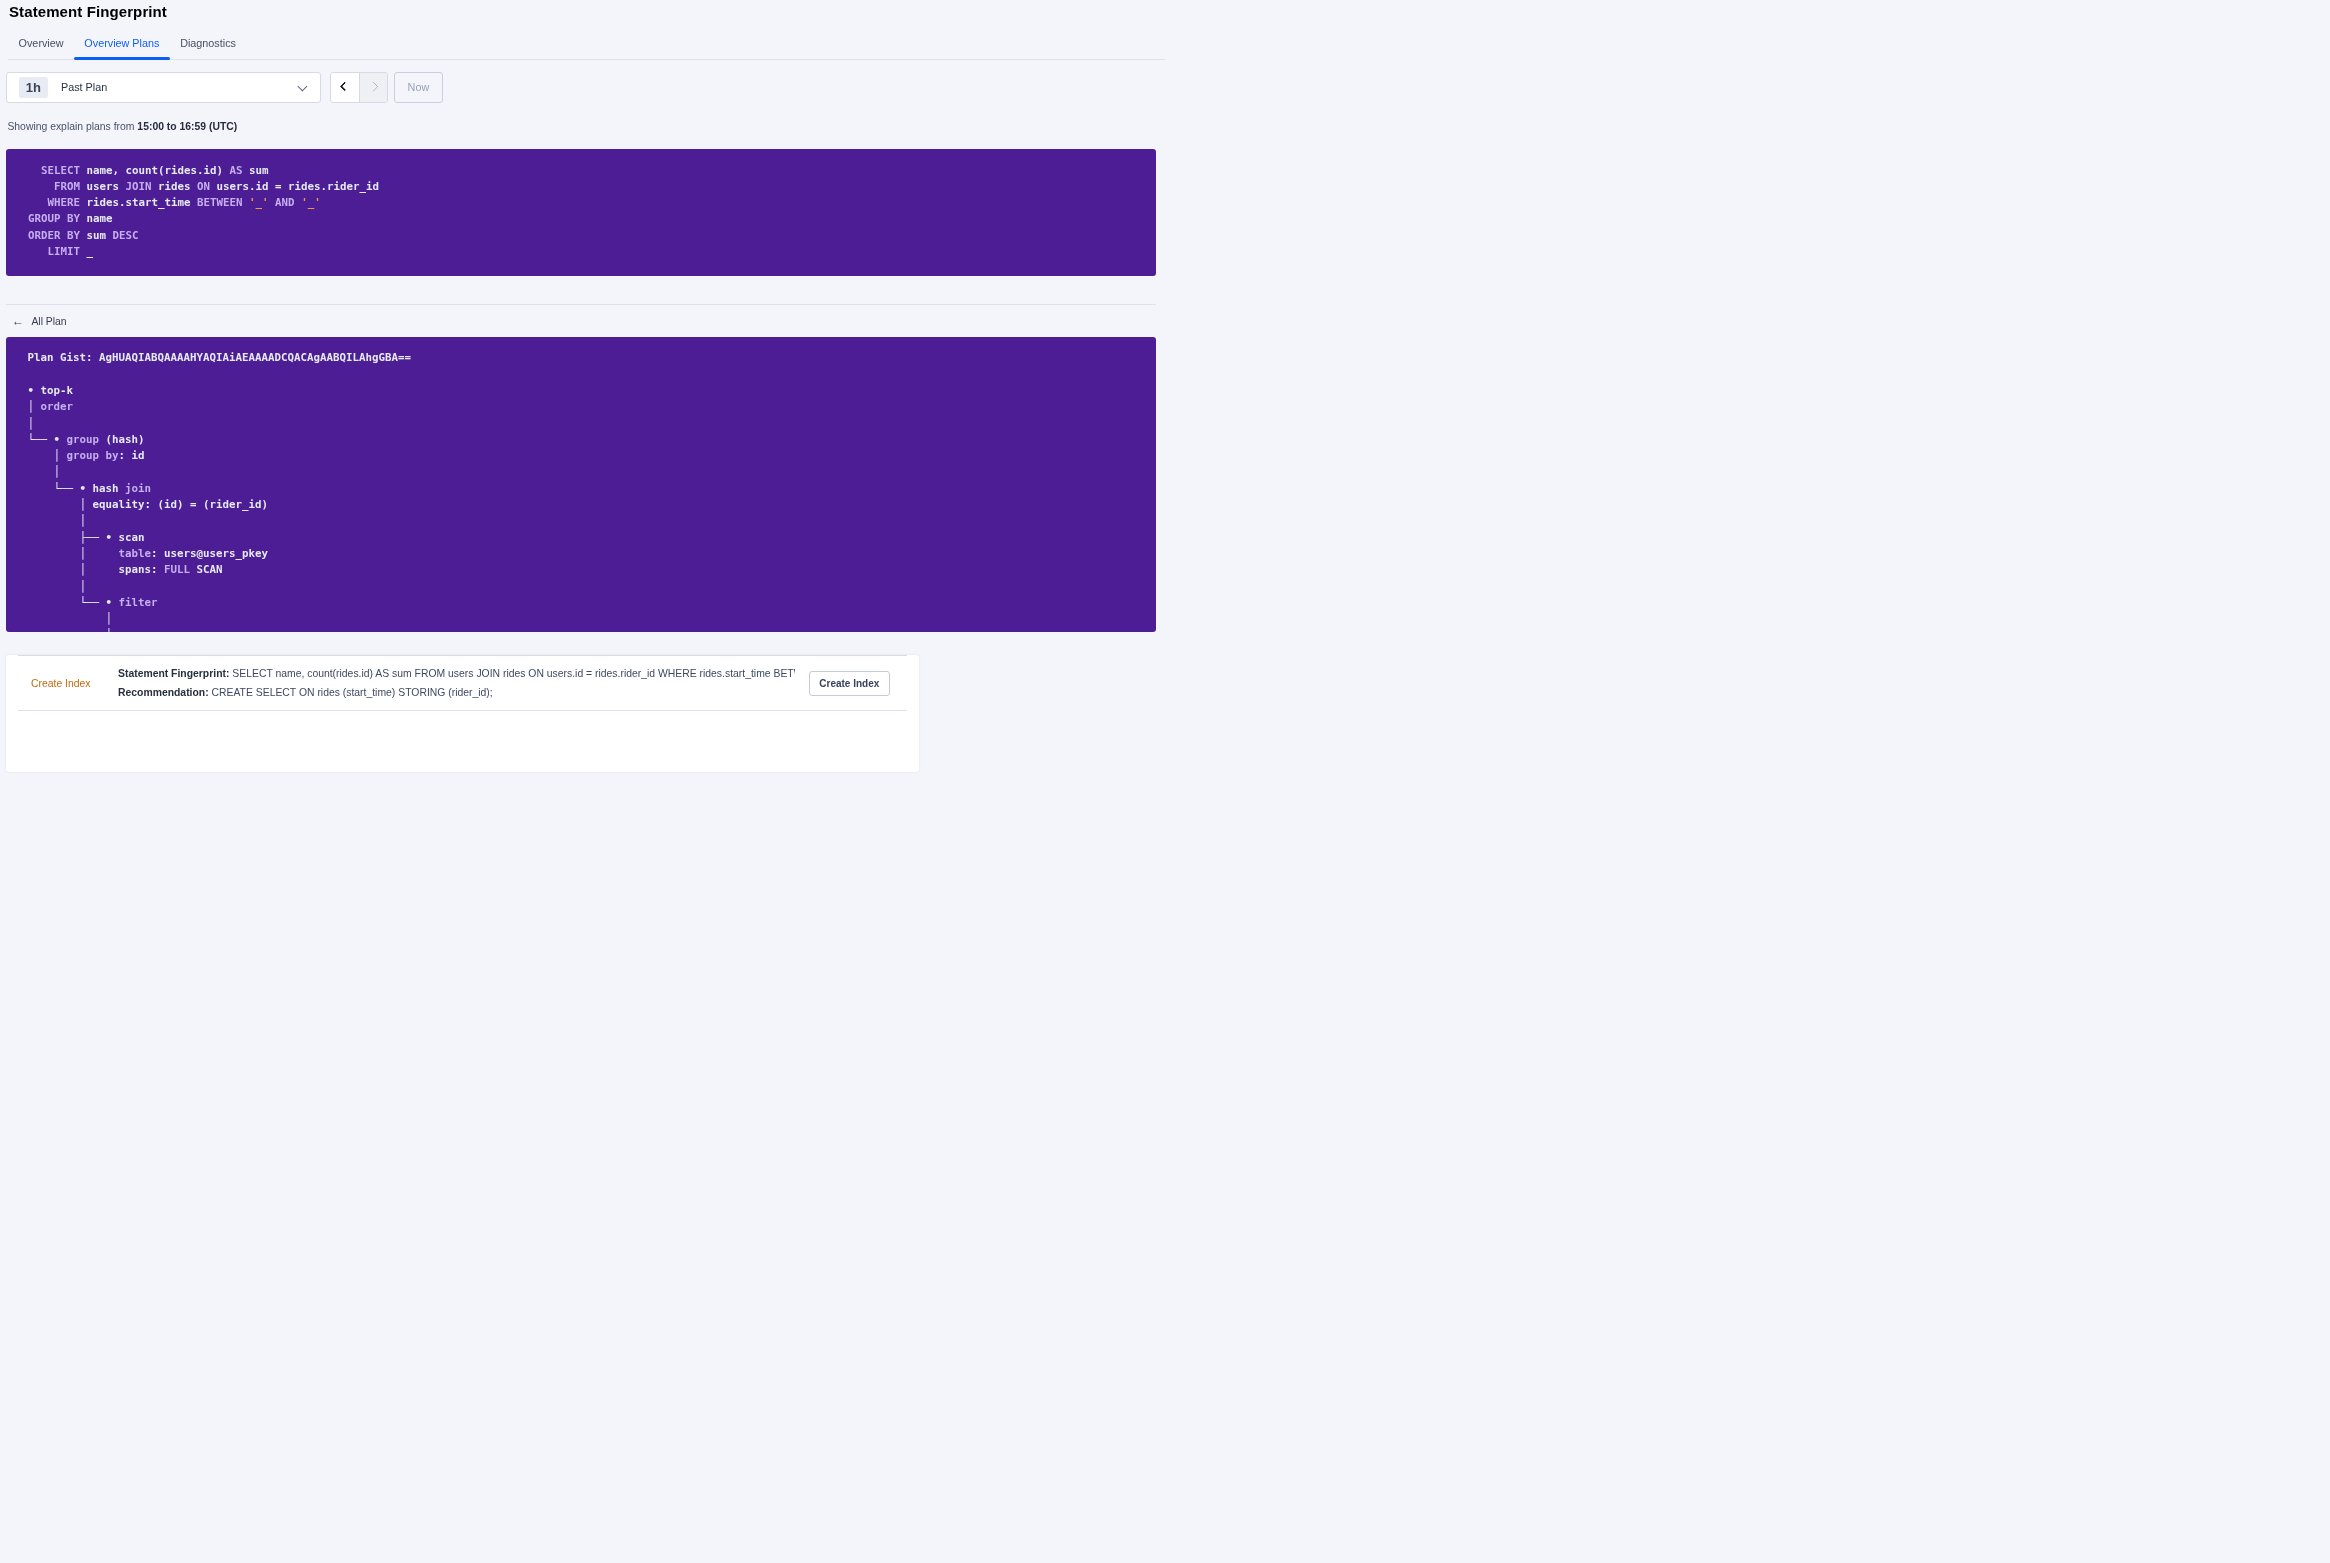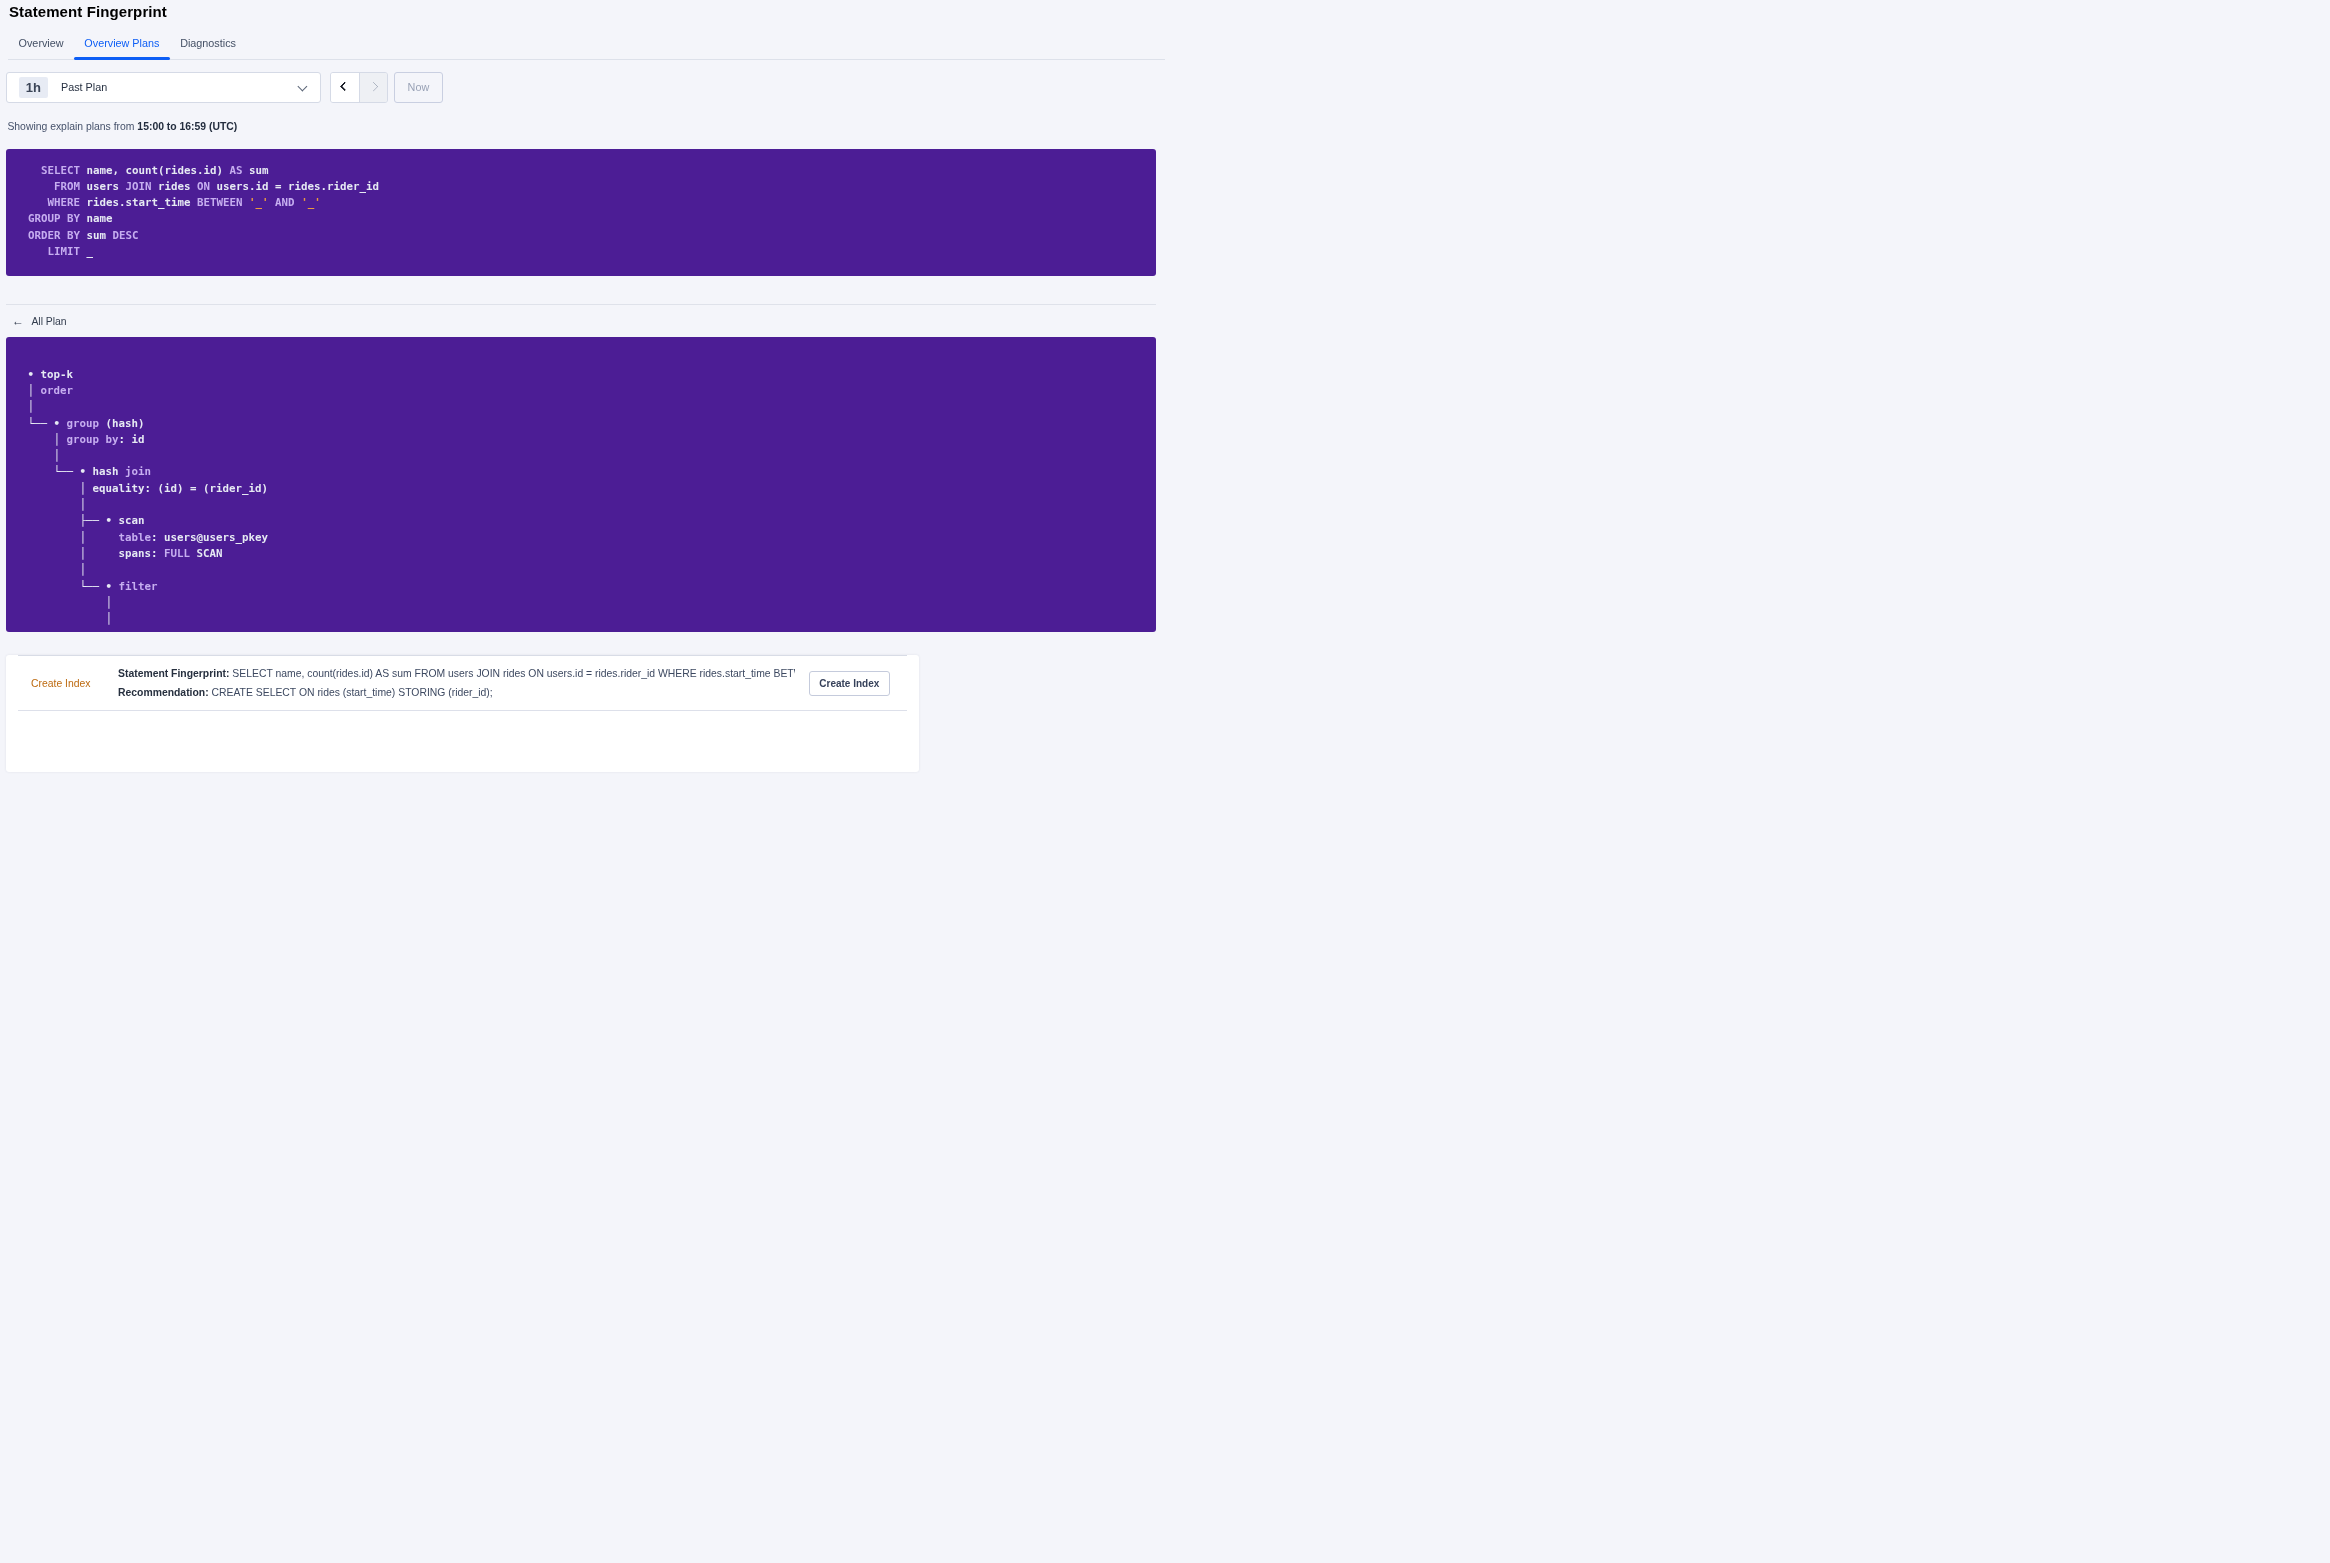--- a/index.html
+++ b/index.html
@@ -113,20 +113,21 @@
 </div>
 
 <div class="section-divider"></div>
 
 <div class="all-plans">
   <span class="back-arrow">←</span>
   <span class="all-plans-label">All Plan</span>
 </div>
 
 <div class="code-card plan-card">
+  <div class="gist-line">Plan Gist: AgHUAQIABQAAAAHYAQIAiAEAAAADCQACAgAABQILAhgGBA==</div>
   <div class="code"><div>&nbsp;</div><div><span class="c-id">• top-k</span></div><div><span class="c-id">│ </span><span class="c-kw">order</span></div><div><span class="c-id">│</span></div><div><span class="c-id">└── • </span><span class="c-kw">group</span><span class="c-id"> (hash)</span></div><div><span class="c-id">    │ </span><span class="c-kw">group by</span><span class="c-id">: id</span></div><div><span class="c-id">    │</span></div><div><span class="c-id">    └── • hash </span><span class="c-kw">join</span></div><div><span class="c-id">        │ equality: (id) = (rider_id)</span></div><div><span class="c-id">        │</span></div><div><span class="c-id">        ├── • scan</span></div><div><span class="c-id">        │     </span><span class="c-kw">table</span><span class="c-id">: users@users_pkey</span></div><div><span class="c-id">        │     spans: </span><span class="c-kw">FULL</span><span class="c-id"> SCAN</span></div><div><span class="c-id">        │</span></div><div><span class="c-id">        └── • </span><span class="c-kw">filter</span></div><div><span class="c-id">            │</span></div><div><span class="c-id">            │</span></div></div>
 </div>
 
 <div class="insights-card">
   <div class="thead-border"></div>
 
   <div class="insight-row">
     <div class="insight-type">Create Index</div>
     <div class="detail-cell">
       <div class="detail-line"><b>Statement Fingerprint:</b><span> SELECT name, count(rides.id) AS sum FROM users JOIN rides ON users.id = rides.rider_id WHERE rides.start_time BETWEEN '_…</span></div>

